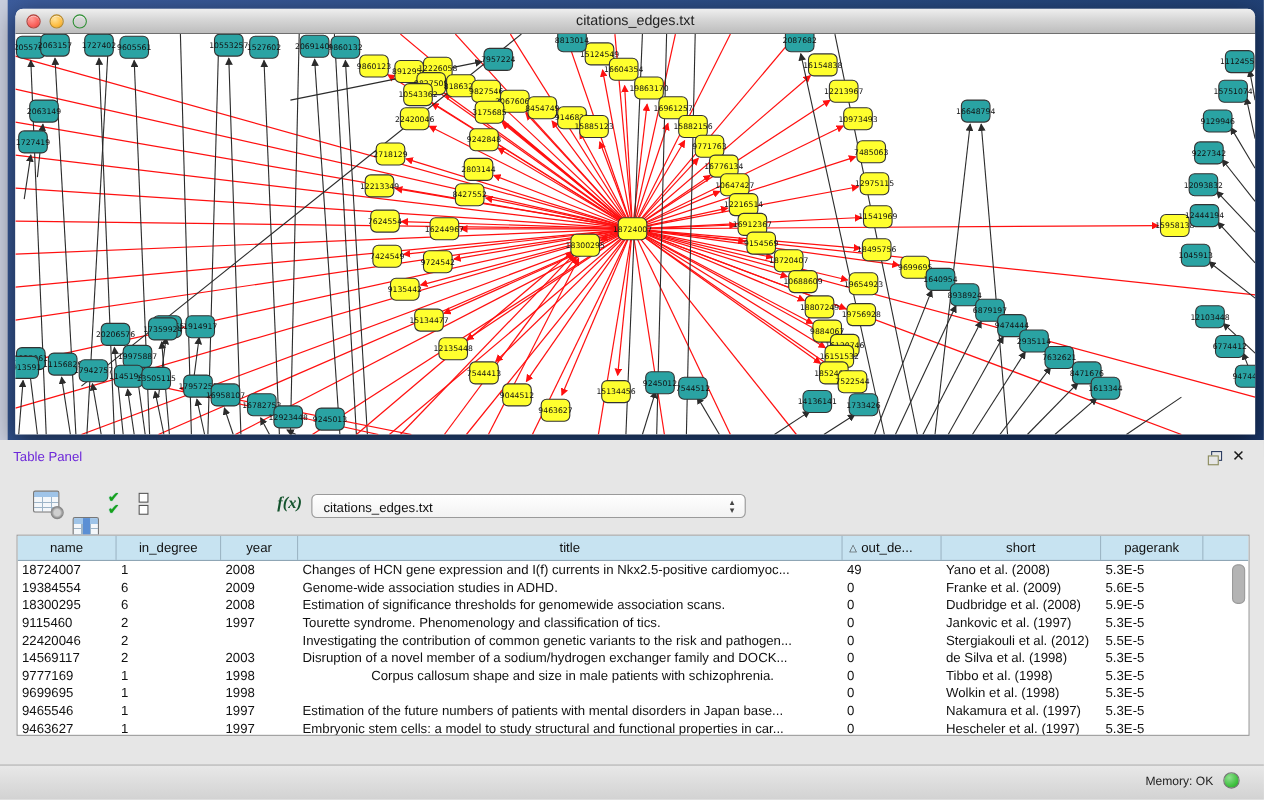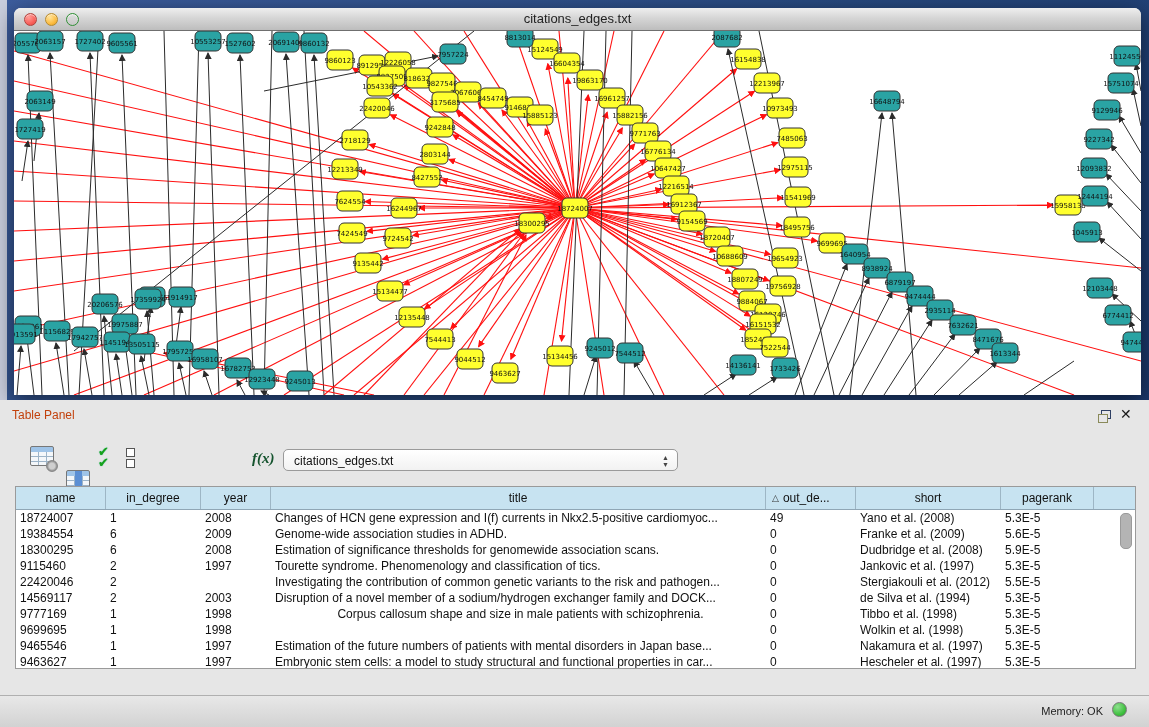--- a/index.html
+++ b/index.html
@@ -23,21 +23,21 @@
   .light{width:13px;height:13px;border-radius:50%;box-shadow:inset 0 1px 1px rgba(255,255,255,.6);}
   .light.red{background:radial-gradient(circle at 35% 30%,#ff9d97,#f9605a 60%,#d94740);border:1px solid #b0423c;box-sizing:border-box;}
   .light.yellow{background:radial-gradient(circle at 35% 30%,#ffe39a,#fdbc40 60%,#dd9c26);border:1px solid #b68a2d;box-sizing:border-box;}
   .light.green{background:radial-gradient(circle at 35% 30%,#a5e79b,#38c649 60%,#2aa237;border:1px solid #2f8f34);border:1px solid #2f8f34;box-sizing:border-box;}
   .win-title{position:absolute;left:0;right:0;top:3px;text-align:center;
     font-size:13px;color:#222;}
   .graph-canvas{width:1127px;height:364px;background:#fff;display:block;}
   
   .table-panel{position:absolute;left:0;top:400px;width:1149px;height:295px;background:#e6e6e6;}
   .panel-header{position:absolute;left:0;top:0;width:100%;height:30px;}
-  .panel-title{position:absolute;left:12px;top:8px;font-size:12px;color:#c2410c;}
+  .panel-title{position:absolute;left:12px;top:8px;font-size:12px;color:#6d28d9;}
   .float-icon{position:absolute;left:1098px;top:10px;width:13px;height:12px;}
   .float-icon .sq1{position:absolute;left:3px;top:0;width:8px;height:7px;border:1.5px solid #2e3f63;}
   .float-icon .sq2{position:absolute;left:0;top:4px;width:8px;height:7px;border:1.5px solid #8a8a5a;background:#e6e6e6;}
   .close-icon{position:absolute;left:1120px;top:6px;font-size:14px;font-weight:bold;color:#1a1a1a;}
   
   .toolbar{position:absolute;left:0;top:40px;width:100%;height:40px;}
   .tbi{position:absolute;top:6px;}
   .icon-table{width:26px;height:24px;position:relative;}
   .tbl-glyph{width:24px;height:20px;border:1px solid #777;box-sizing:border-box;border-radius:2px;
     background:
@@ -840,21 +840,21 @@
           <div class="g-cell" style="width: 90px;">0</div>
           <div class="g-cell" style="width: 145px;">Stergiakouli et al. (2012)</div>
           <div class="g-cell" style="width: 93px;">5.5E-5</div>
         </div>
         <div class="grid-row">
           <div class="g-cell" style="width: 90px;">14569117</div>
           <div class="g-cell" style="width: 95px;">2</div>
           <div class="g-cell" style="width: 70px;">2003</div>
           <div class="g-cell" style="width: 495px;">Disruption of a novel member of a sodium/hydrogen exchanger family and DOCK...</div>
           <div class="g-cell" style="width: 90px;">0</div>
-          <div class="g-cell" style="width: 145px;">de Silva et al. (1994)</div>
+          <div class="g-cell" style="width: 145px;">de Silva et al. (1998)</div>
           <div class="g-cell" style="width: 93px;">5.3E-5</div>
         </div>
         <div class="grid-row">
           <div class="g-cell" style="width: 90px;">9777169</div>
           <div class="g-cell" style="width: 95px;">1</div>
           <div class="g-cell" style="width: 70px;">1998</div>
           <div class="g-cell" style="width: 495px; text-align: center;">Corpus callosum shape and size in male patients with schizophrenia.</div>
           <div class="g-cell" style="width: 90px;">0</div>
           <div class="g-cell" style="width: 145px;">Tibbo et al. (1998)</div>
           <div class="g-cell" style="width: 93px;">5.3E-5</div>

